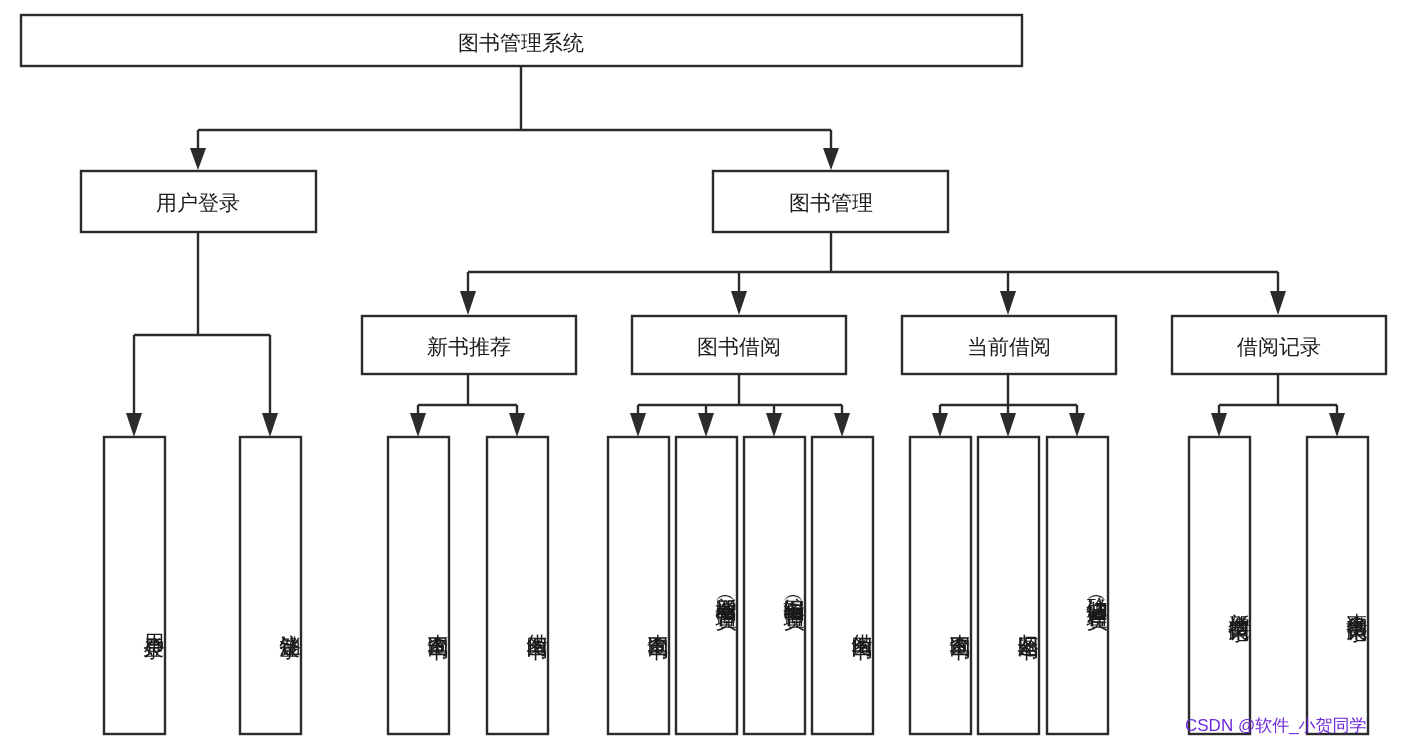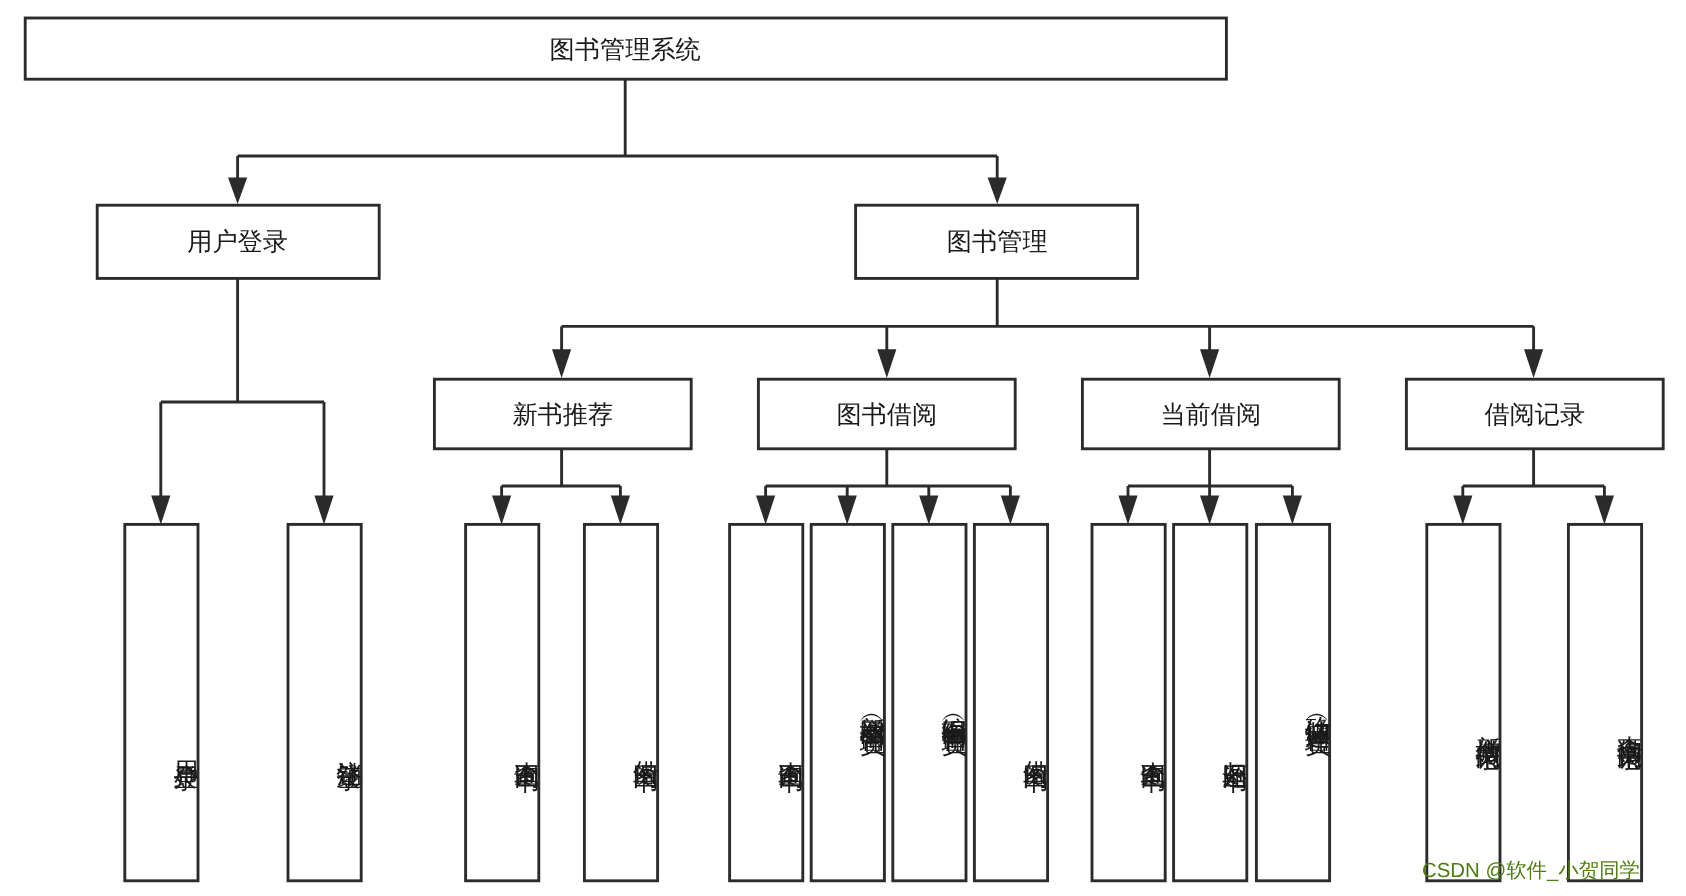--- a/index.html
+++ b/index.html
@@ -61,21 +61,21 @@
     display: flex;
     align-items: flex-start;
     justify-content: center;
     text-align: left;
     pointer-events: none;
   }
   .watermark {
     position: absolute;
     font-family: "Liberation Sans", "DejaVu Sans", sans-serif;
     font-size: 17px;
-    color: #4d7c0f;
+    color: #6d28d9;
     white-space: nowrap;
     left: 1185px;
     top: 714px;
   }
 </style>
 </head>
 <body>
 
 <div id="diagram-root">
 

